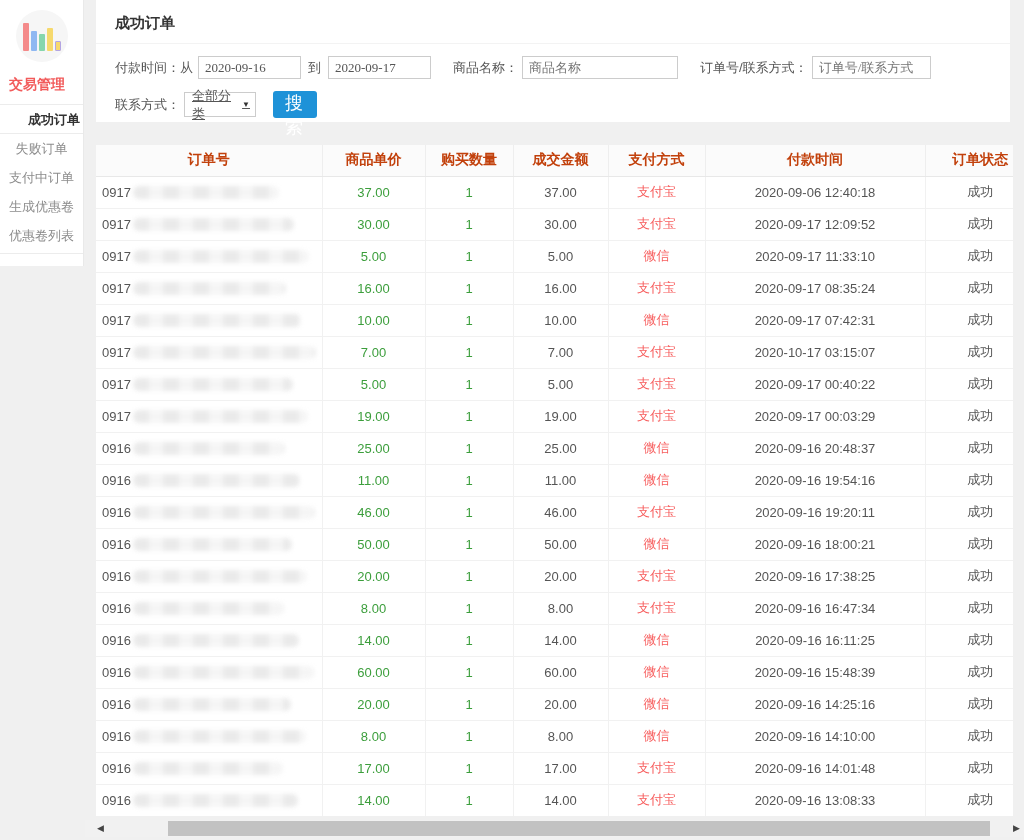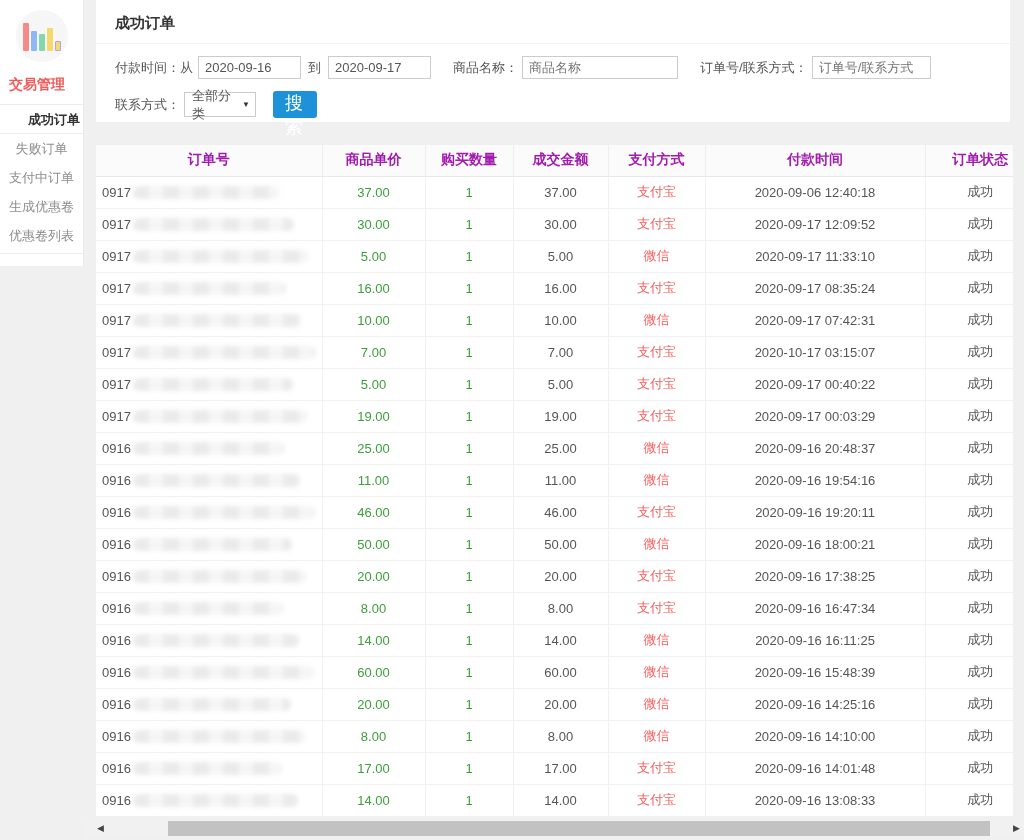--- a/index.html
+++ b/index.html
@@ -26,39 +26,39 @@
   .menu-end { border-bottom:1px solid #ececec; height:0; margin-top:3px; }
 
   
   .filter-panel { position:absolute; left:96px; top:0; width:914px; height:122px;
     background:#fff; }
   .panel-title { font-size:15px; font-weight:bold; color:#333;
     padding:14px 0 10px 19px; border-bottom:1px solid #f3f3f3; }
   .filter-row { display:flex; align-items:center; padding-left:19px; margin-top:12px; }
   .filter-row label { color:#555; }
   .filter-row input[type=text] { height:23px; border:1px solid #ccc; padding:8px 6px;
-    font-size:13px; color:#555; font-family:Liberation Sans, sans-serif; outline:none; background:#fff; }
+    font-size:13px; color:#555; font-family:Liberation Serif, serif; outline:none; background:#fff; }
   .inp-date { width:103px; }
   .inp-name { width:156px; }
   .inp-order { width:119px; }
   .sep { margin:0 7px; }
   .lbl-gap { margin-left:22px; margin-right:4px; }
   .select-box { height:25px; border:1px solid #ccc; width:72px; margin-left:4px;
     display:flex; align-items:center; justify-content:space-between;
-    padding:0 5px 0 7px; cursor:pointer; background:#fff; }
+    padding:0 5px 0 7px; cursor:pointer; background:#fff;text-decoration:underline; }
   .select-box .caret { font-size:8px; color:#333; }
   .search-btn { margin-left:17px; width:44px; height:27px; background:#1e92d8;
     color:#fff; border:none; border-radius:3px; font-size:18px; cursor:pointer;
     font-family:inherit; letter-spacing:2px; }
 
   
   .table-wrap { position:absolute; left:96px; top:145px; width:917px; height:671px;
     background:#fff; overflow:hidden; }
   table { border-collapse:collapse; table-layout:fixed; width:939px; }
-  thead th { height:31px; background:#fbfbfb; font-size:14px; color:#a21caf;
+  thead th { height:31px; background:#fbfbfb; font-size:14px; color:#c2410c;
     font-weight:bold; text-align:center;
     border-bottom:1px solid #e8e8e8; border-right:1px solid #eeeeee; }
   thead th:last-child { border-right:none; }
   tbody td { height:32px; text-align:center; color:#555; font-size:13px;
     border-bottom:1px solid #f1f1f1; border-right:1px solid #f1f1f1;
     white-space:nowrap; overflow:hidden; }
   tbody td:last-child { border-right:none; }
   td.c-order { text-align:left; padding-left:6px; }
   .order-cell { display:flex; align-items:center; }
   .blur-blob { height:13px; margin-left:2px; border-radius:7px; opacity:.85;

